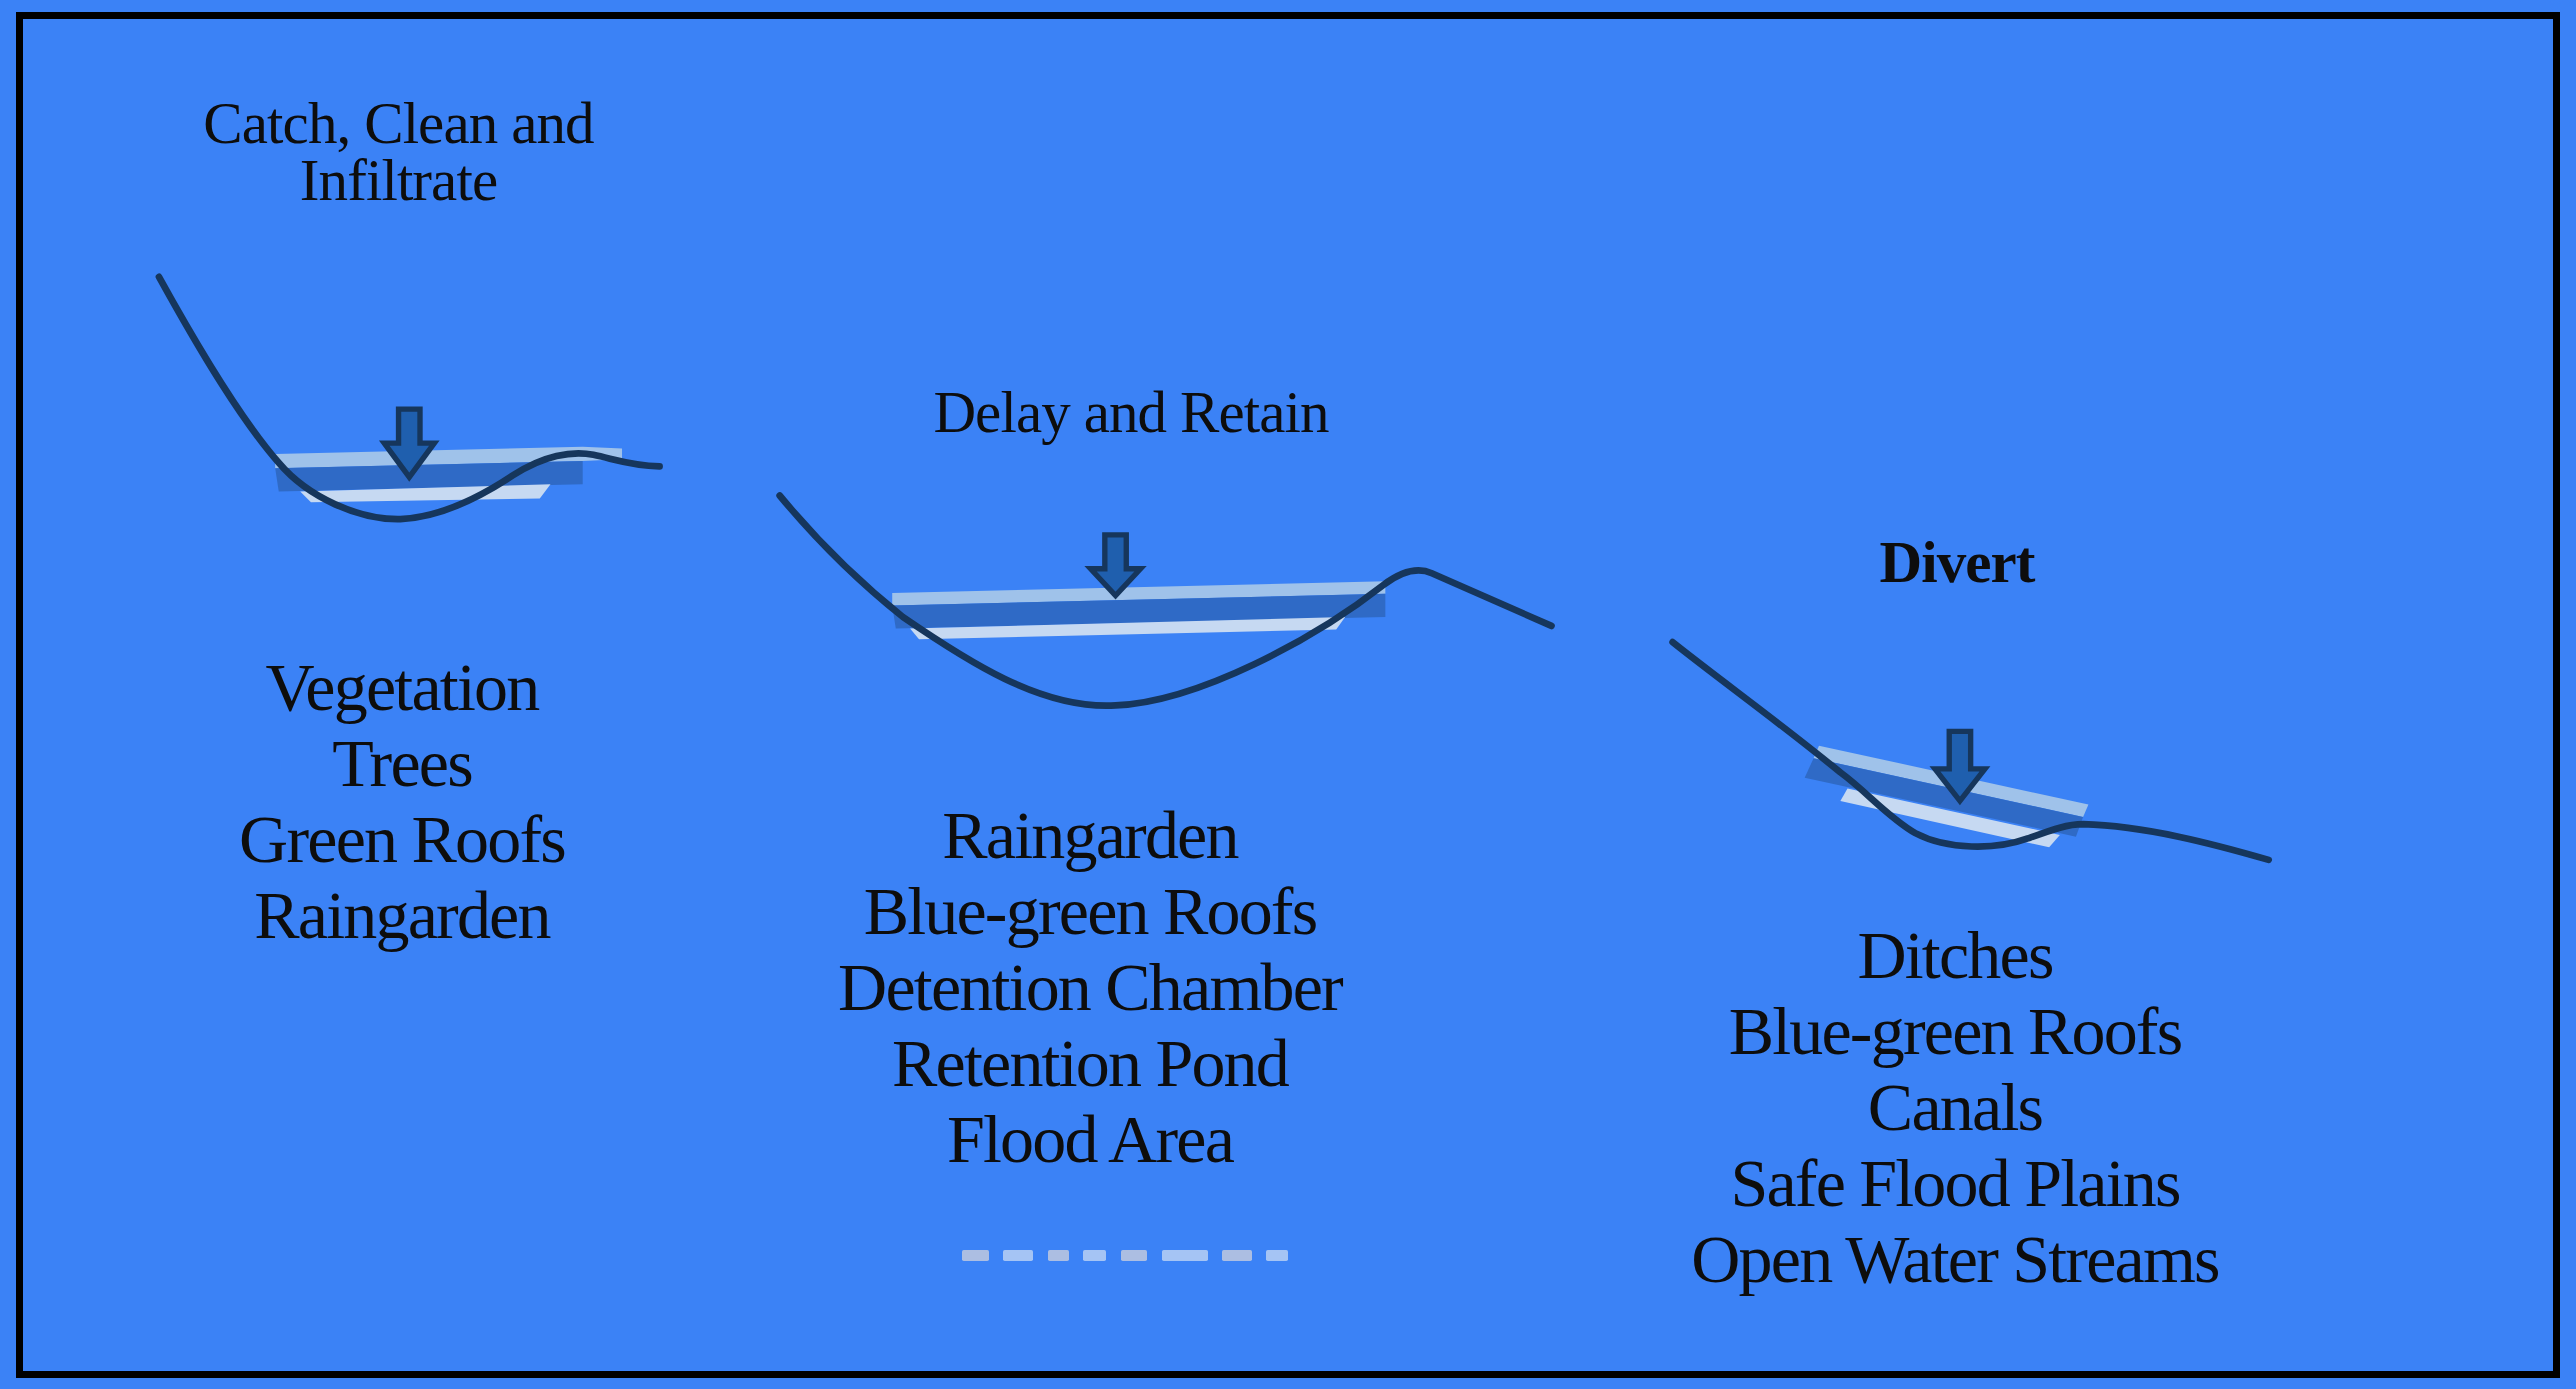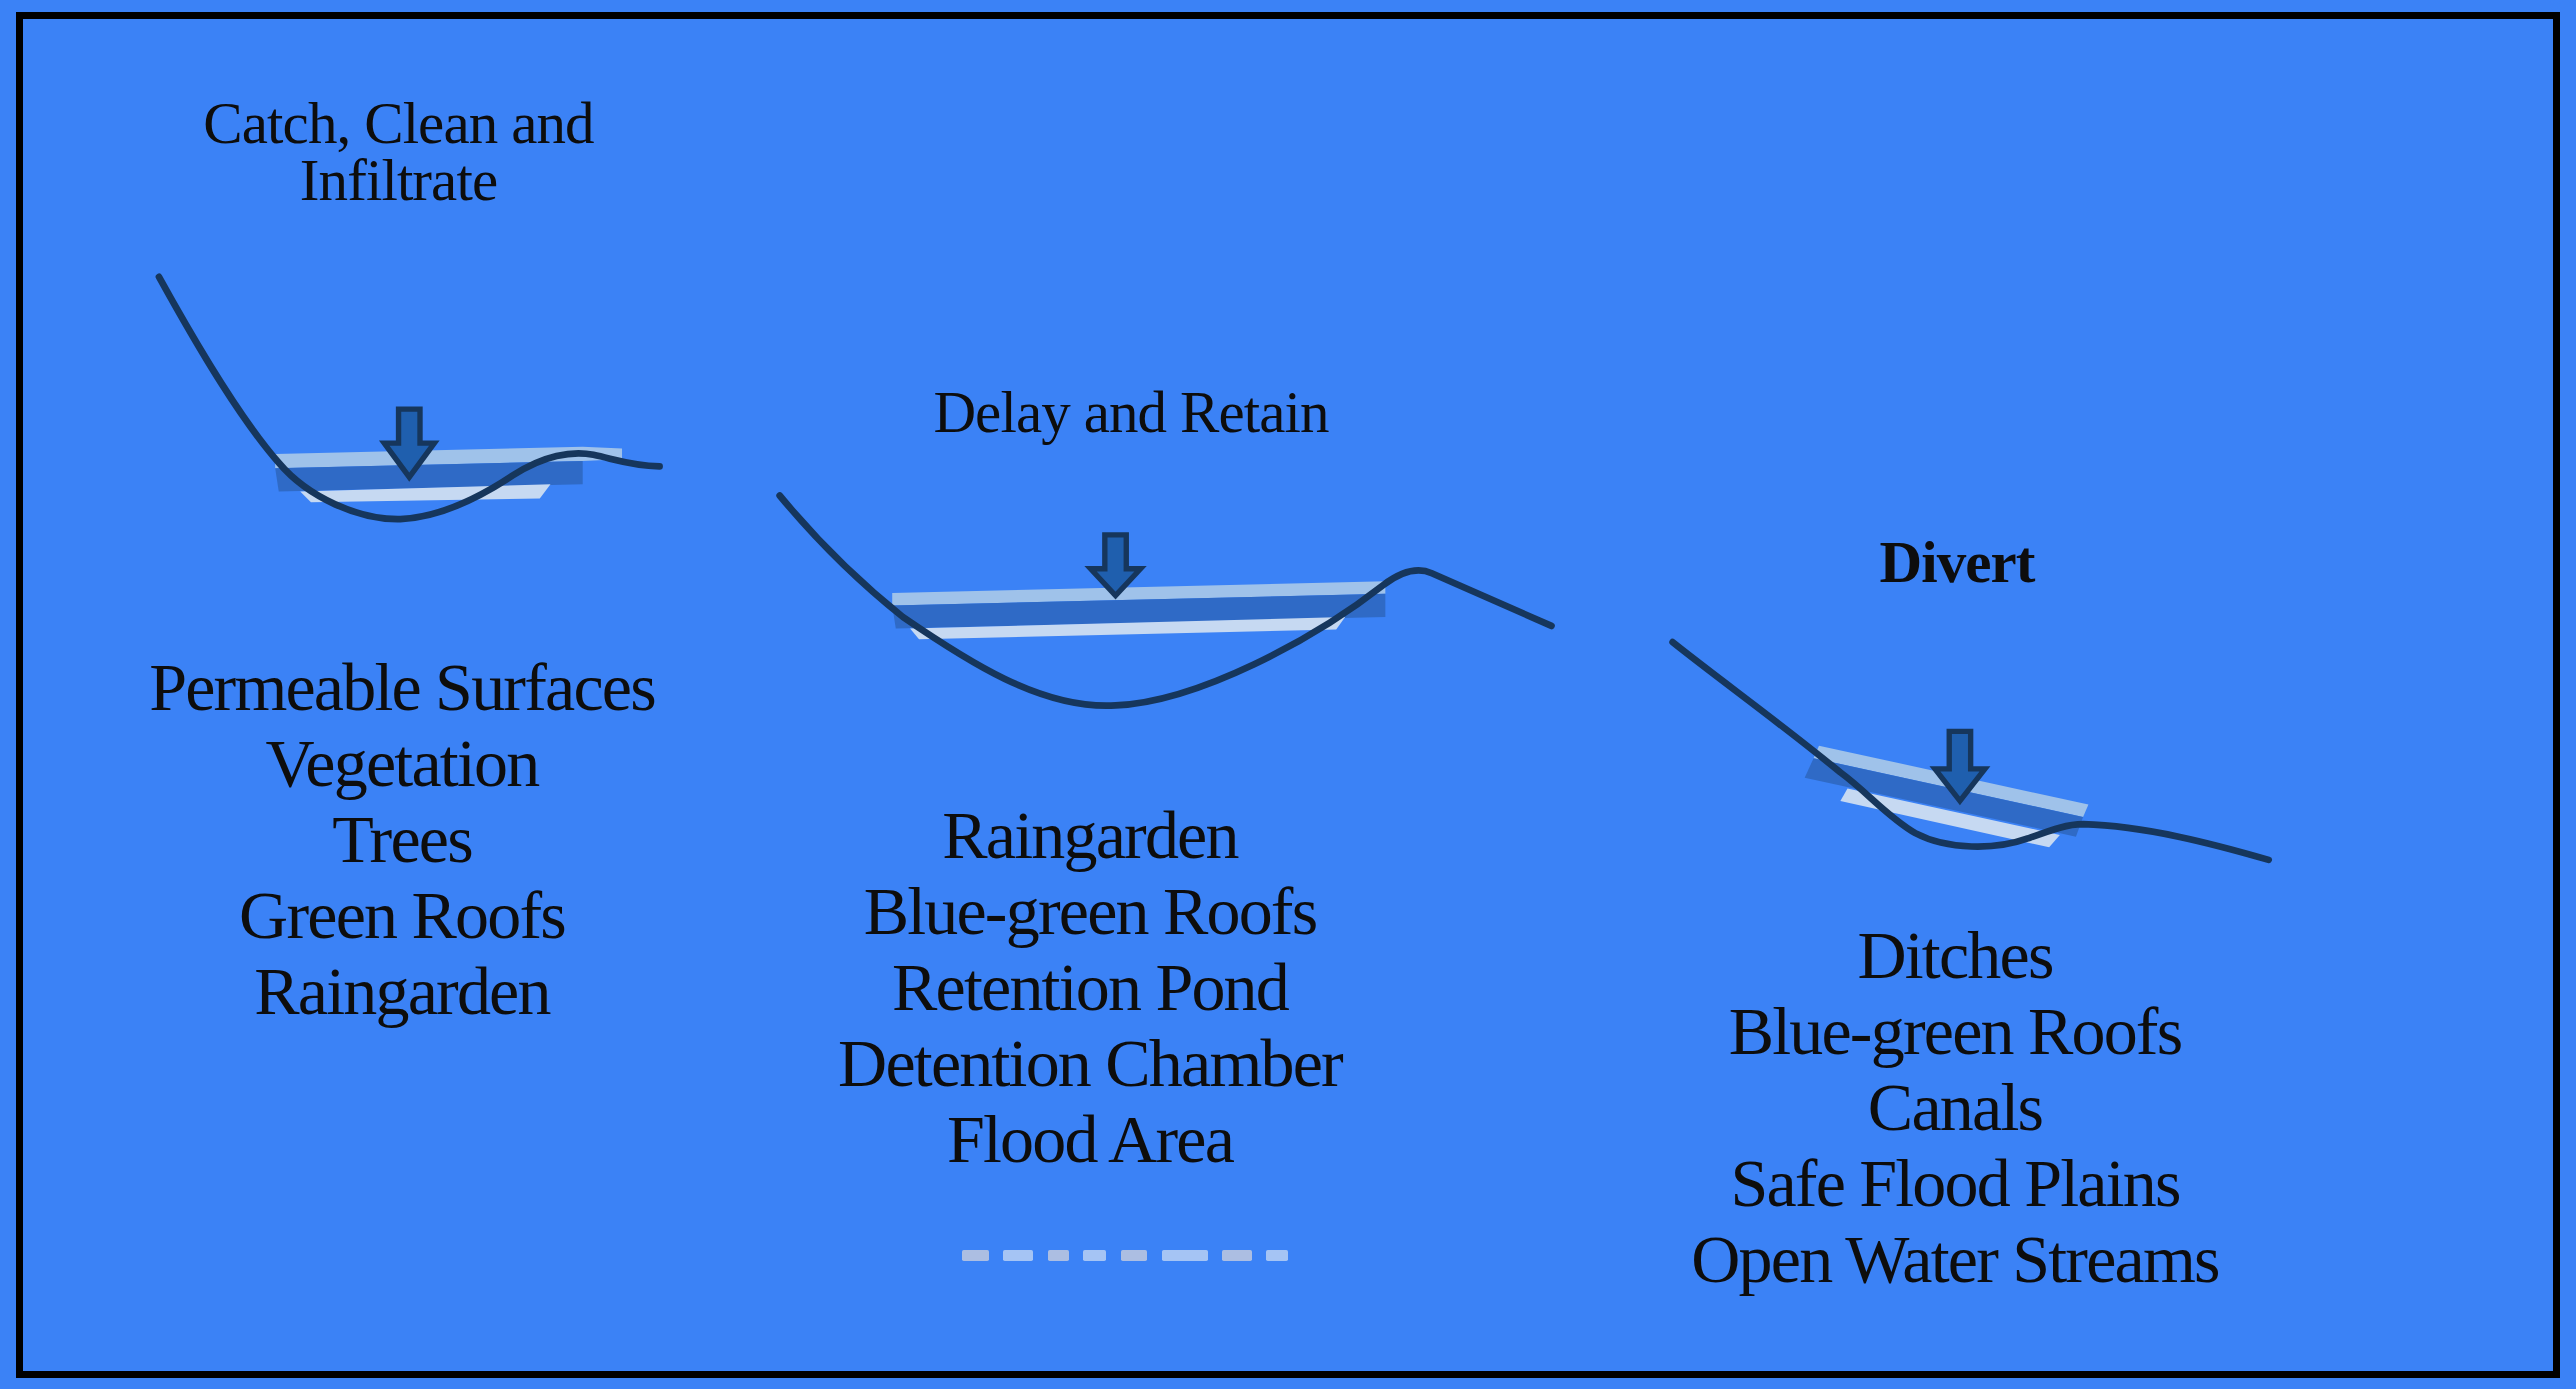--- a/index.html
+++ b/index.html
@@ -116,21 +116,20 @@
 
   <svg class="drawing d1pos" viewBox="0 0 660 330">
     <polygon class="wlight" points="168,218 512,210 556,212 556,224 512,226 168,234"></polygon>
     <polygon class="wcore" points="168,234 512,226 512,252 172,260"></polygon>
     <polygon class="wfaint" points="196,260 476,252 464,268 208,272"></polygon>
     <path class="ground" d="M 38 20 C 85 105, 130 180, 172 228 C 205 267, 262 292, 308 291 C 352 289, 398 266, 434 242 C 468 220, 500 214, 524 219 C 548 224, 566 231, 598 232"></path>
     <polygon class="arrow" points="306,168 330,168 330,206 346,206 318,244 290,206 306,206"></polygon>
   </svg>
 
   <div class="list l1pos">
-    <div class="li">Permeable Surfaces</div>
     <div class="li">Vegetation</div>
     <div class="li">Trees</div>
     <div class="li">Green Roofs</div>
     <div class="li">Raingarden</div>
   </div>
 
   <div class="heading h2pos">
     <div>Delay and Retain</div>
   </div>
 
@@ -138,22 +137,22 @@
     <polygon class="wlight" points="148,123 700,110 700,124 148,137"></polygon>
     <polygon class="wcore" points="148,137 700,124 700,150 152,163"></polygon>
     <polygon class="wfaint" points="168,163 655,150 645,164 178,175"></polygon>
     <path class="ground" d="M 22 14 C 70 72, 120 118, 160 150 C 230 198, 315 254, 398 249 C 490 245, 620 175, 698 114 C 718 99, 736 94, 752 101 C 790 118, 838 139, 886 160"></path>
     <polygon class="arrow" points="386,58 410,58 410,96 426,96 398,126 370,96 386,96"></polygon>
   </svg>
 
   <div class="list l2pos">
     <div class="li">Raingarden</div>
     <div class="li">Blue-green Roofs</div>
+    <div class="li">Detention Chamber</div>
     <div class="li">Retention Pond</div>
-    <div class="li">Detention Chamber</div>
     <div class="li">Flood Area</div>
   </div>
 
   <div class="artifact">
     <span></span>
       <span></span>
       <span></span>
       <span></span>
       <span></span>
       <span></span>

